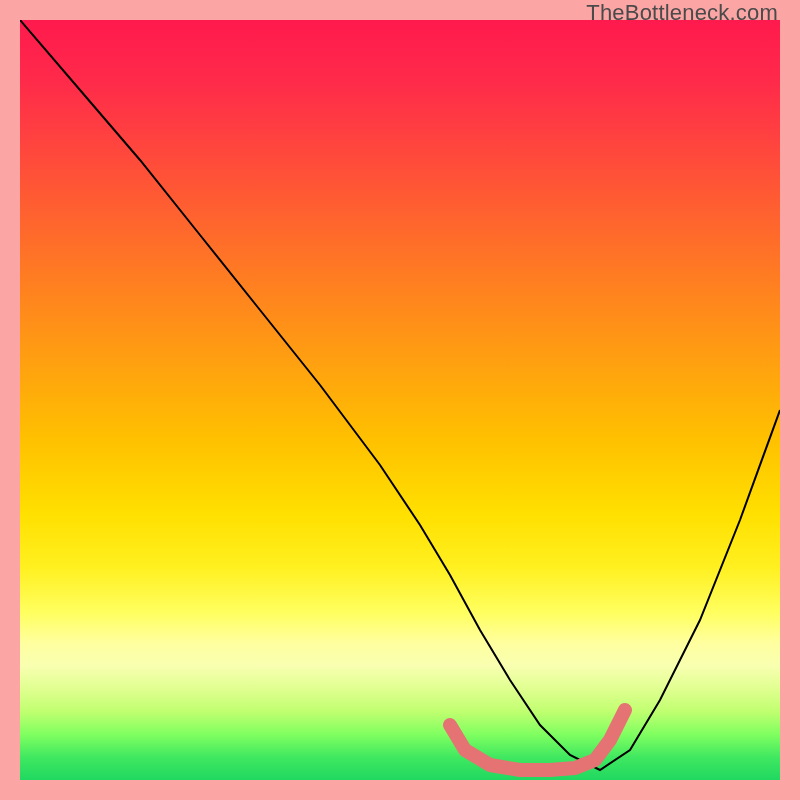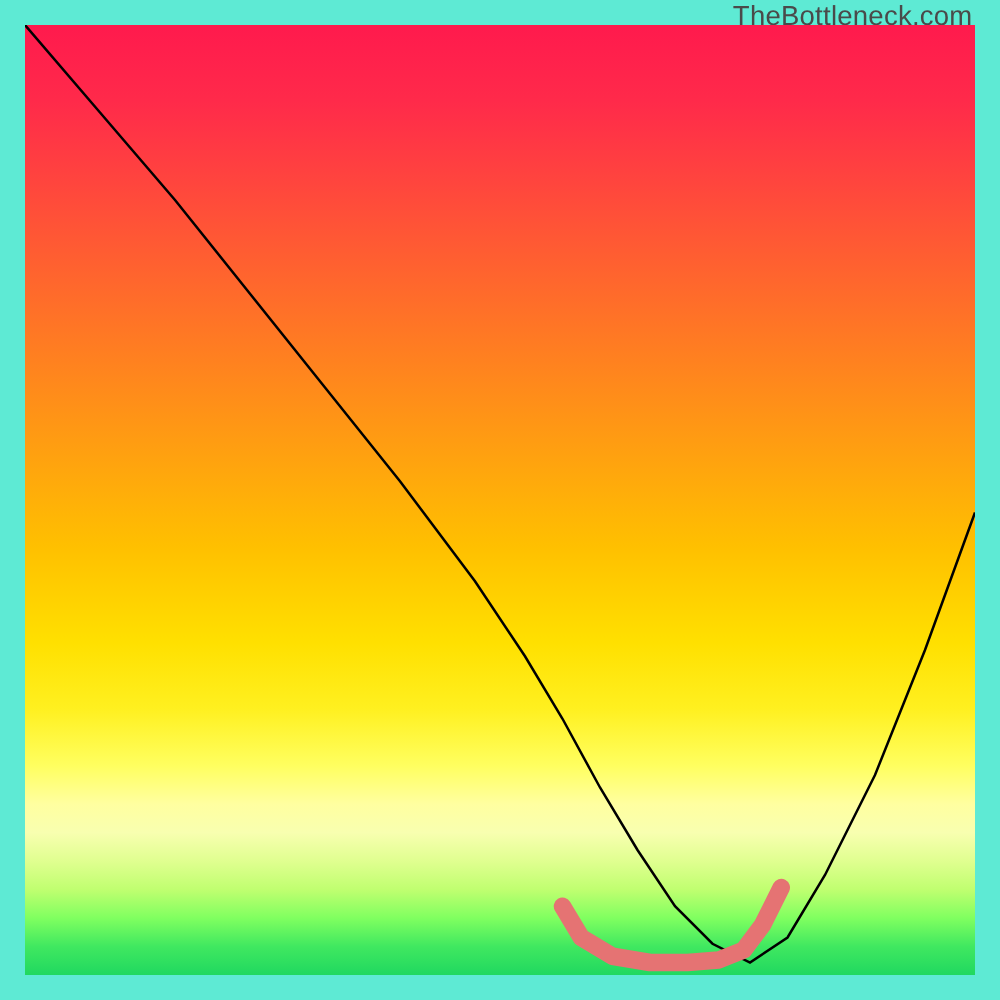--- a/index.html
+++ b/index.html
@@ -1,20 +1,20 @@
 <!DOCTYPE html>
 <html><head>
 <meta charset="utf-8">
 <style>
 * { margin: 0; padding: 0; box-sizing: border-box; }
 html, body { width: 800px; height: 800px; background: #000; overflow: hidden; }
 .outer {
   width: 800px;
   height: 800px;
-  background: #5eead4;
+  background: #fca5a5;
   position: relative;
   text-align: center;
 }
 .plot {
   position: absolute;
   left: 20px;
   top: 20px;
   width: 760px;
   height: 760px;
   background: linear-gradient(to bottom,

